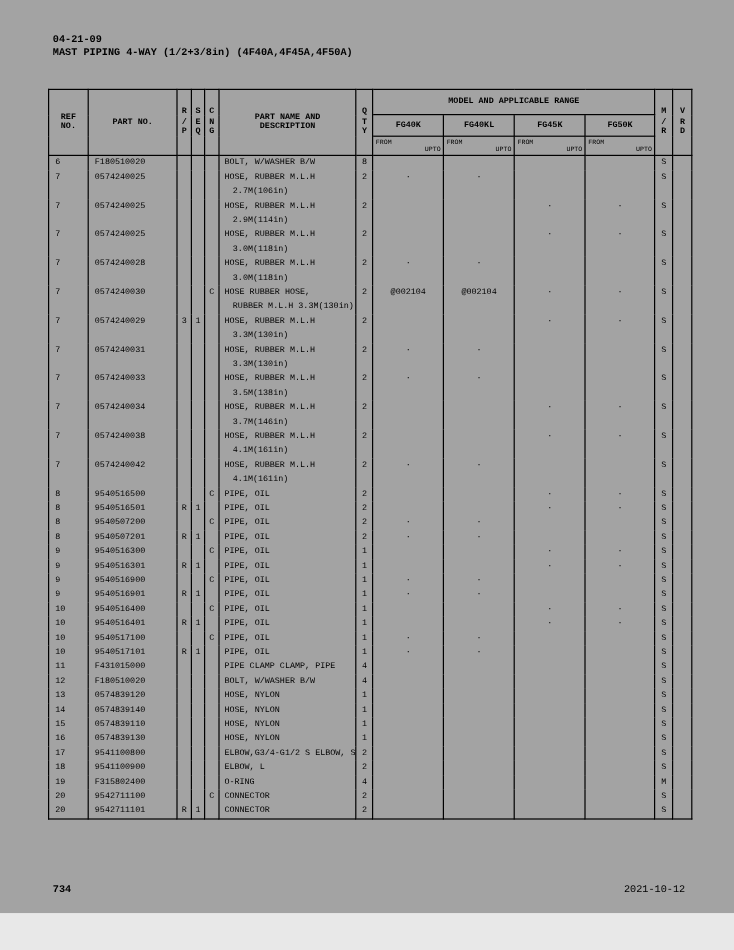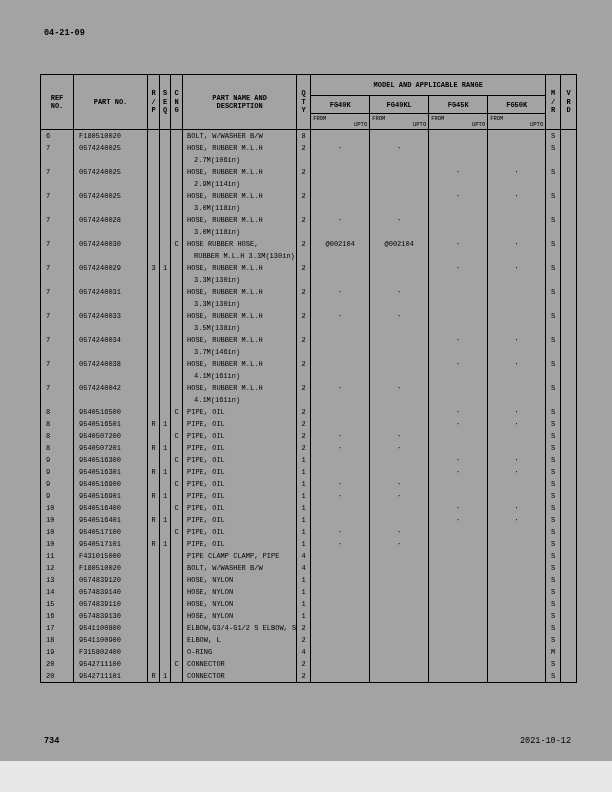--- a/index.html
+++ b/index.html
@@ -32,20 +32,21 @@
   .footer { position:absolute; left:44px; right:41px; top:736px; display:flex; justify-content:space-between; font-size:8.5px; }
   .footer .pageno { font-weight:bold; }
 </style>
 </head>
 <body>
 
 <div class="page">
 
   <div class="doc-header">
     <div>04-21-09</div>
+    <div>MAST PIPING 4-WAY (1/2+3/8in) (4F40A,4F45A,4F50A)</div>
   </div>
 
   <table>
     <colgroup>
       <col style="width:33px">
         <col style="width:74px">
         <col style="width:12px">
       <col style="width:11px">
         <col style="width:12px">
         <col style="width:105px">

